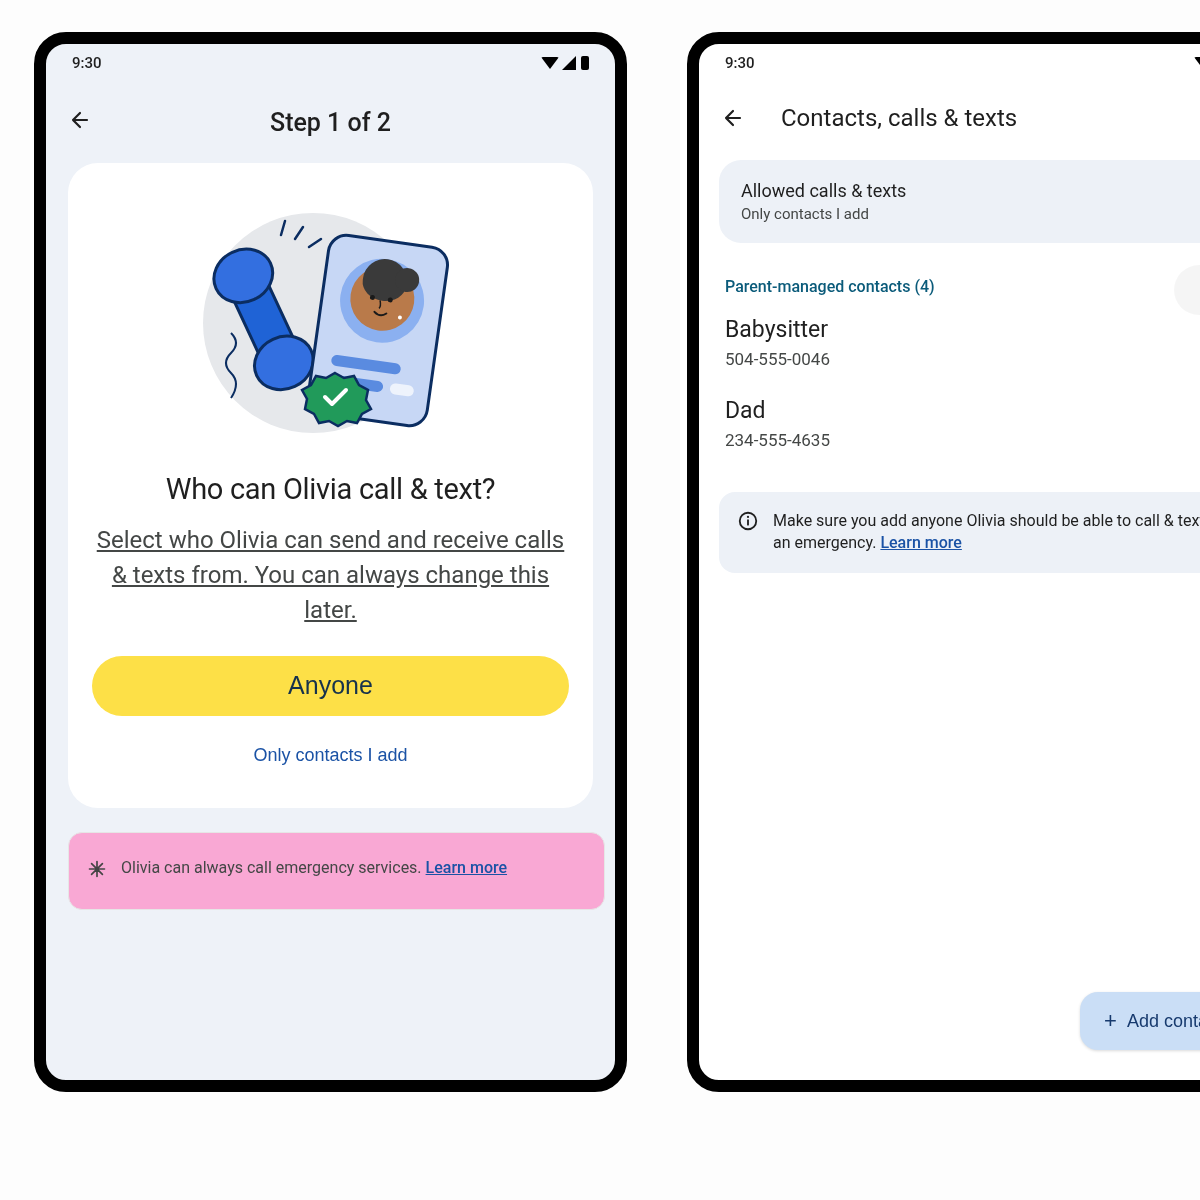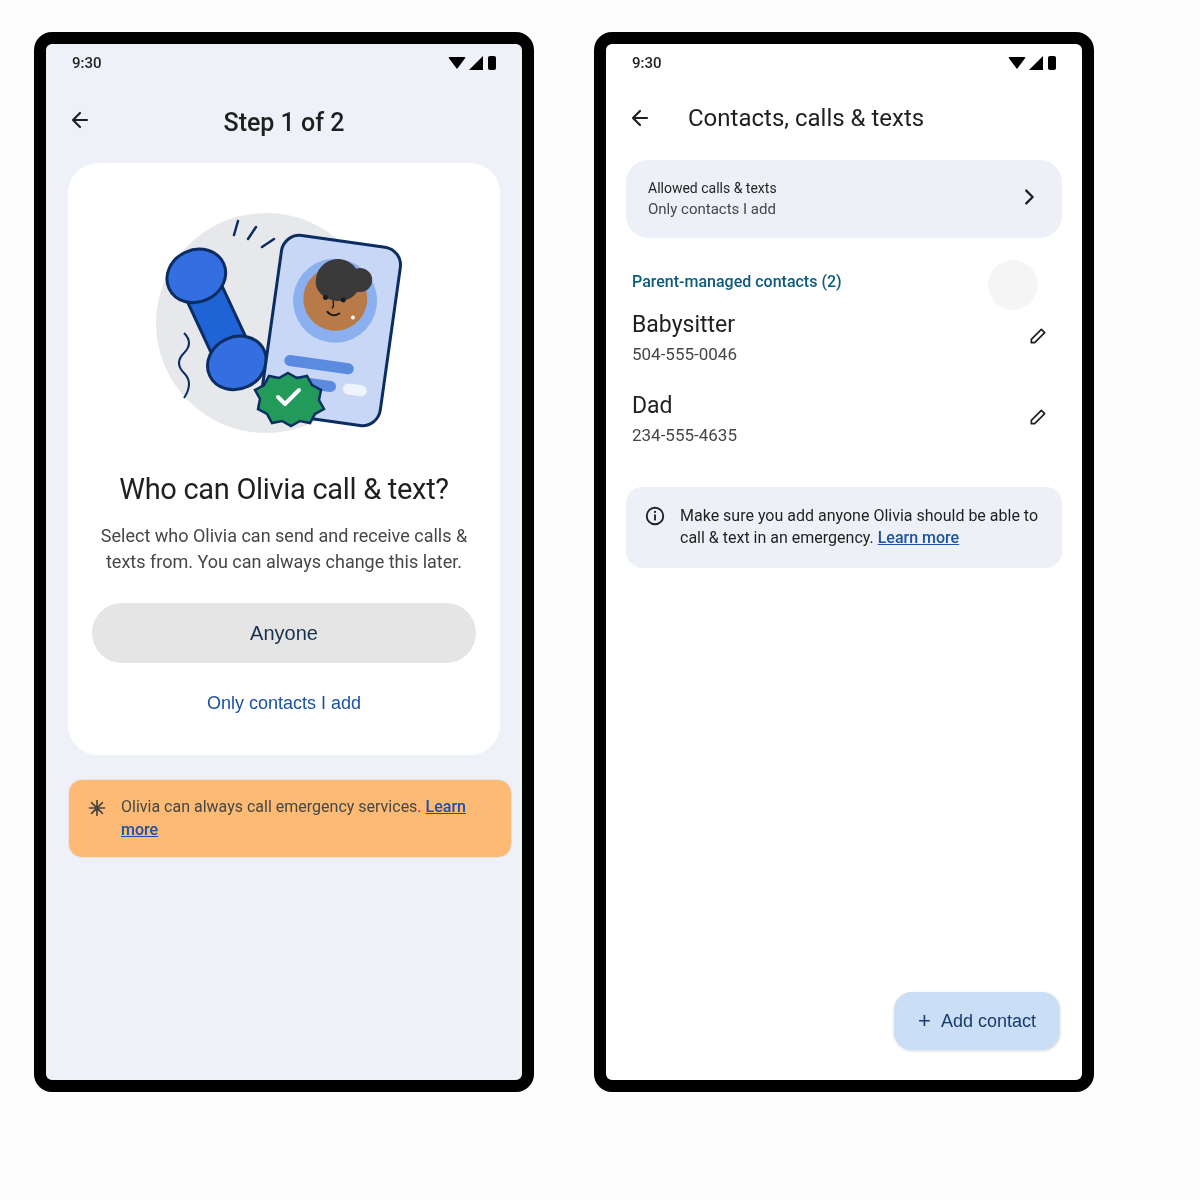--- a/index.html
+++ b/index.html
@@ -8,24 +8,24 @@
     height: 1200px;
     background: #fdfdfd;
     font-family: 'Roboto', 'Segoe UI', Arial, sans-serif;
     display: flex;
     gap: 60px;
     padding: 32px 34px;
     color: #1f1f1f;
     -webkit-font-smoothing: antialiased;
   }
   .phone {
-    width: 500px;
+    width: 593px;
     height: 1060px;
     border: 12px solid #000;
-    border-radius: 18px;
+    border-radius: 32px;
     background: #fff;
     overflow: hidden;
     position: relative;
     flex-shrink: 0;
   }
   .phone.left { background: #eef2f8; }
 
   
   .status-bar {
     height: 38px;
@@ -92,56 +92,57 @@
     font-size: 29px;
     font-weight: 400;
     text-align: center;
     line-height: 1.25;
     margin-bottom: 16px;
     color: #1f1f1f;
     letter-spacing: -0.3px;
   }
   .card-desc {
     text-align: center;
-    font-size: 18px;
+    font-size: 24px;
     line-height: 1.45;
     color: #444746;
     margin-bottom: 28px;
     padding: 0 4px;
+    text-decoration: underline;
   }
 
   .btn-primary {
     width: 100%;
     height: 60px;
     border: none;
     border-radius: 30px;
-    background: #e5e5e5;
+    background: #fde047;
     color: #16324c;
-    font-size: 20px;
+    font-size: 25px;
     font-weight: 500;
     cursor: pointer;
     margin-bottom: 18px;
   }
   .btn-text {
     width: 100%;
     height: 44px;
     border: none;
     background: transparent;
     color: #1a52a5;
     font-size: 18px;
     font-weight: 500;
     cursor: pointer;
   }
 
   .footer-note {
     margin: 24px 10px 0 22px;
-    background: #fdba74;
+    background: #f9a8d4;
     border: 1px solid #e6e6e6;
     border-radius: 14px;
-    padding: 16px 18px;
+    padding: 24px 18px;
     display: flex;
     gap: 14px;
     font-size: 16px;
     line-height: 1.4;
     color: #444746;
   }
   .footer-note .learn { color: #1a52a5; font-weight: 500; }
   .asterisk-ic { flex-shrink: 0; margin-top: 2px; }
 
   
@@ -160,21 +161,21 @@
   .settings-row {
     margin: 0 20px;
     background: #edf1f7;
     border-radius: 22px;
     padding: 20px 22px;
     display: flex;
     align-items: center;
     justify-content: space-between;
     cursor: pointer;
   }
-  .settings-row .sr-title { font-size: 14px; color: #1f1f1f; margin-bottom: 4px; }
+  .settings-row .sr-title { font-size: 18px; color: #1f1f1f; margin-bottom: 4px; }
   .settings-row .sr-sub { font-size: 15px; color: #444746; }
 
   .section-label {
     margin: 34px 26px 6px 26px;
     color: #0b5b7a;
     font-size: 16px;
     font-weight: 500;
     position: relative;
   }
   .dot-overlay {
@@ -338,21 +339,21 @@
       <div class="sr-sub">Only contacts I add</div>
     </div>
     <span>
       <svg width="22" height="22" viewBox="0 0 24 24" fill="none">
         <path d="M9 5l7 7-7 7" stroke="#1f1f1f" stroke-width="2.5" stroke-linecap="round" stroke-linejoin="round"></path>
       </svg>
     </span>
   </div>
 
   <div class="section-label">
-    <span>Parent-managed contacts (2)</span>
+    <span>Parent-managed contacts (4)</span>
     <span class="dot-overlay"></span>
   </div>
 
   <div class="contact-row">
     <div>
       <div class="c-name">Babysitter</div>
       <div class="c-phone">504-555-0046</div>
     </div>
     <span class="edit-ic">
       <svg width="20" height="20" viewBox="0 0 24 24" fill="none">

